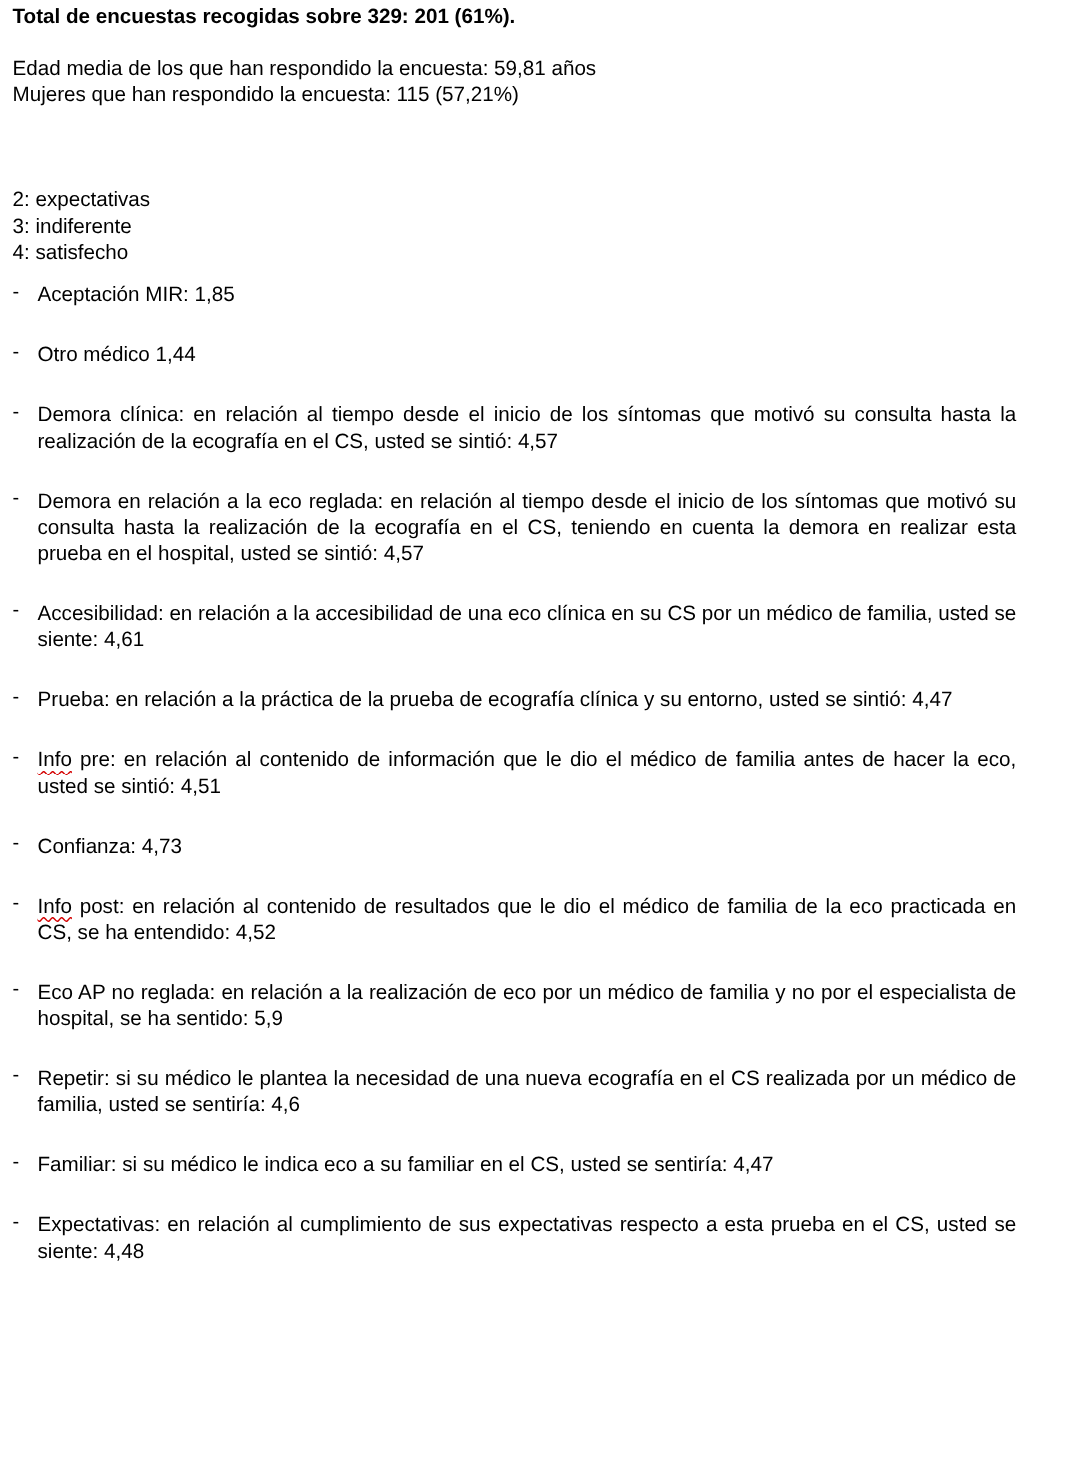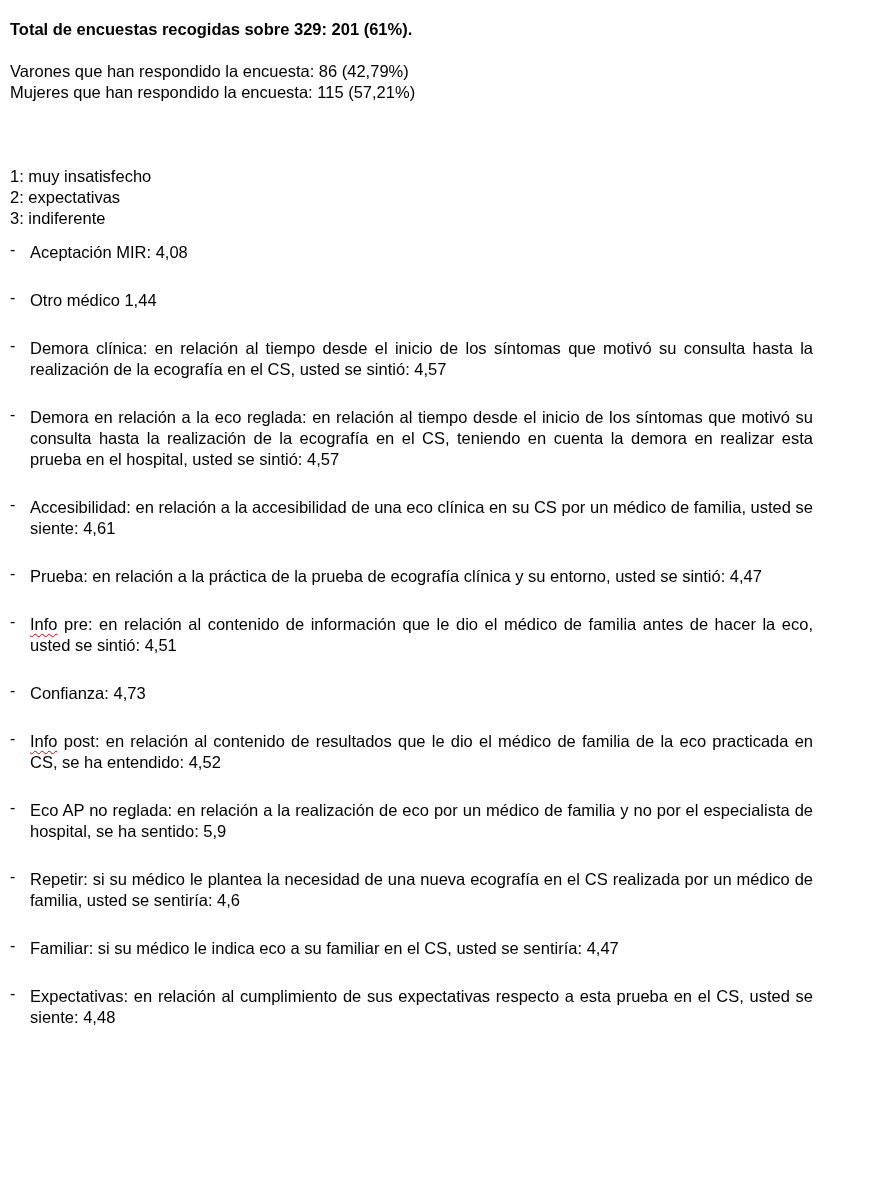--- a/index.html
+++ b/index.html
@@ -11,21 +11,21 @@
       width: 869px;
       height: 1187px;
       overflow: hidden;
       font-family: "Liberation Sans", sans-serif;
       color: #000000;
       font-size: 16.5px;
       line-height: 21px;
     }
     .page {
       position: relative;
-      padding: 19px 0 0 10px;
+      padding: 3px 0 0 10px;
       width: 803px;
     }
     .line {
       margin: 0;
       white-space: nowrap;
     }
     .bold {
       font-weight: bold;
     }
     .blank {
@@ -57,36 +57,36 @@
       text-decoration-thickness: 1px;
       text-underline-offset: 3px;
     }
   </style>
 </head>
 <body>
 
 <div class="page">
   <p class="line bold">Total de encuestas recogidas sobre 329: 201 (61%).</p>
   <div class="blank"></div>
-  <p class="line">Varones que han respondido la encuesta: 86 (42,79%)</p>
+  <p class="line">Edad media de los que han respondido la encuesta: 59,81 años</p>
   <p class="line">Mujeres que han respondido la encuesta: 115 (57,21%)</p>
   <div class="blank"></div>
   <div class="blank"></div>
   <div class="blank"></div>
 
   <div class="scale-list">
-    <p class="line">1: muy insatisfecho</p>
     <p class="line">2: expectativas</p>
     <p class="line">3: indiferente</p>
+    <p class="line">4: satisfecho</p>
   </div>
 
   <div class="items">
     <div class="item">
       <span class="dash">-</span>
-      <span class="item-text">Aceptación MIR: 4,08</span>
+      <span class="item-text">Aceptación MIR: 1,85</span>
     </div>
     <div class="item">
       <span class="dash">-</span>
       <span class="item-text">Otro médico 1,44</span>
     </div>
     <div class="item">
       <span class="dash">-</span>
       <span class="item-text">Demora clínica: en relación al tiempo desde el inicio de los síntomas que motivó su consulta hasta la realización de la ecografía en el CS, usted se sintió: 4,57</span>
     </div>
     <div class="item">

